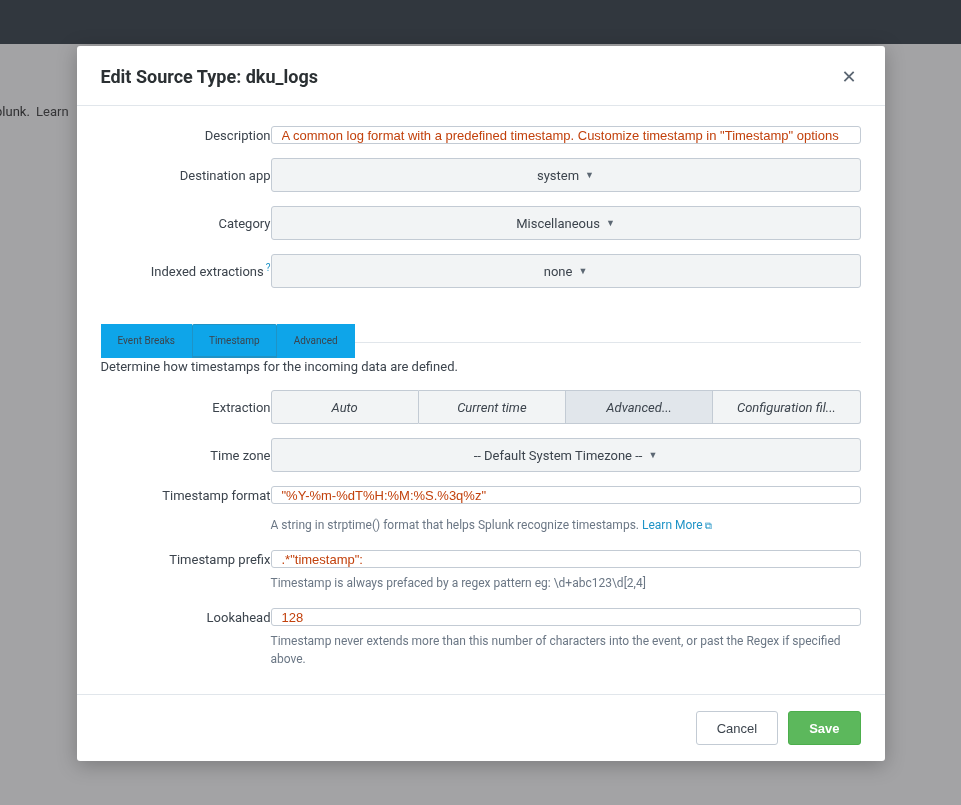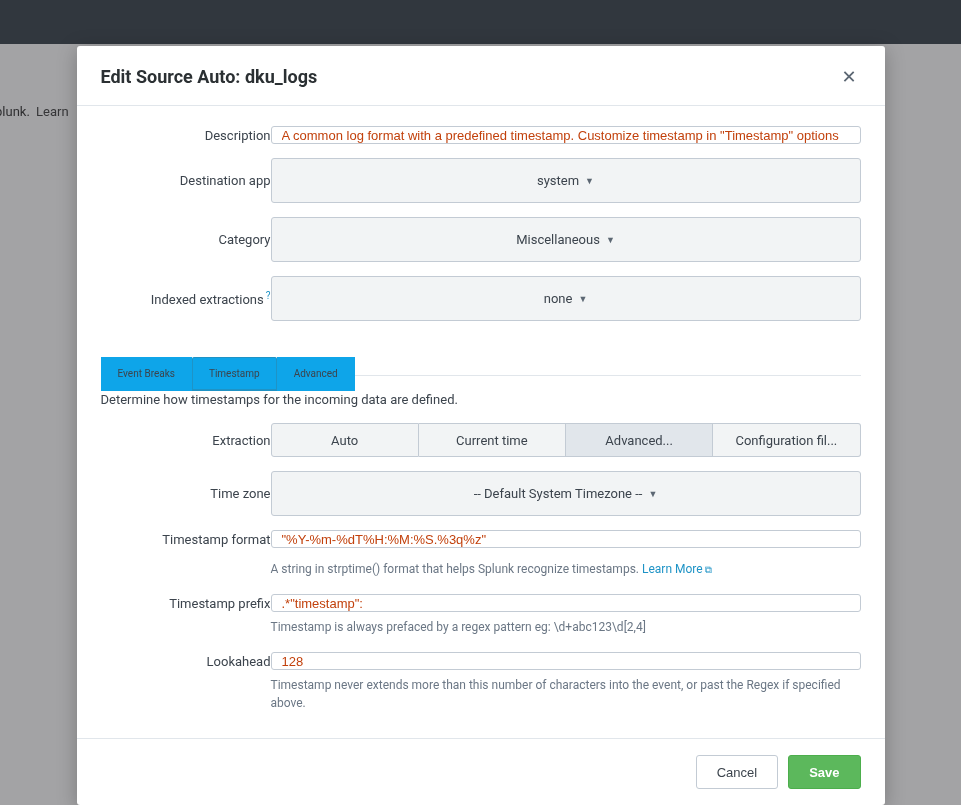--- a/index.html
+++ b/index.html
@@ -102,21 +102,21 @@
       height: 18px;
       border: 1px solid #c3cbd4;
       border-radius: 3px;
       padding: 0 10px;
       font-size: 13px;
       color: #c2410c;
       background: #fff;
     }
     .dropdown-btn {
       flex: 1;
-      height: 45px;
+      height: 34px;
       border: 1px solid #c3cbd4;
       border-radius: 3px;
       background: #f2f4f5;
       font-size: 13px;
       color: #3c444d;
       display: flex;
       align-items: center;
       justify-content: center;
       cursor: pointer;
       gap: 6px;
@@ -165,20 +165,21 @@
       font-size: 13px;
       color: #3c444d;
       cursor: pointer;
       display: flex;
       align-items: center;
       justify-content: center;
       white-space: nowrap;
       overflow: hidden;
       text-overflow: ellipsis;
       padding: 0 6px;
+      font-style: italic;
     }
     .seg-btn:first-child {
       border-radius: 3px 0 0 3px;
     }
     .seg-btn:last-child {
       border-radius: 0 3px 3px 0;
     }
     .seg-btn + .seg-btn {
       border-left: none;
     }
@@ -239,21 +240,21 @@
   <div class="bg-text">
     <span>plunk.</span>
     <span class="bg-link">Learn</span>
   </div>
 </div>
 
 <div class="modal-overlay">
   <div class="modal">
 
     <div class="modal-header">
-      <div class="modal-title">Edit Source Auto: dku_logs</div>
+      <div class="modal-title">Edit Source Type: dku_logs</div>
       <div class="close-x">✕</div>
     </div>
 
     <div class="modal-body">
 
       <div class="form-row">
         <div class="form-label">Description</div>
         <input class="form-input" type="text" value="A common log format with a predefined timestamp. Customize timestamp in &quot;Timestamp&quot; options" style="">
       </div>
 

